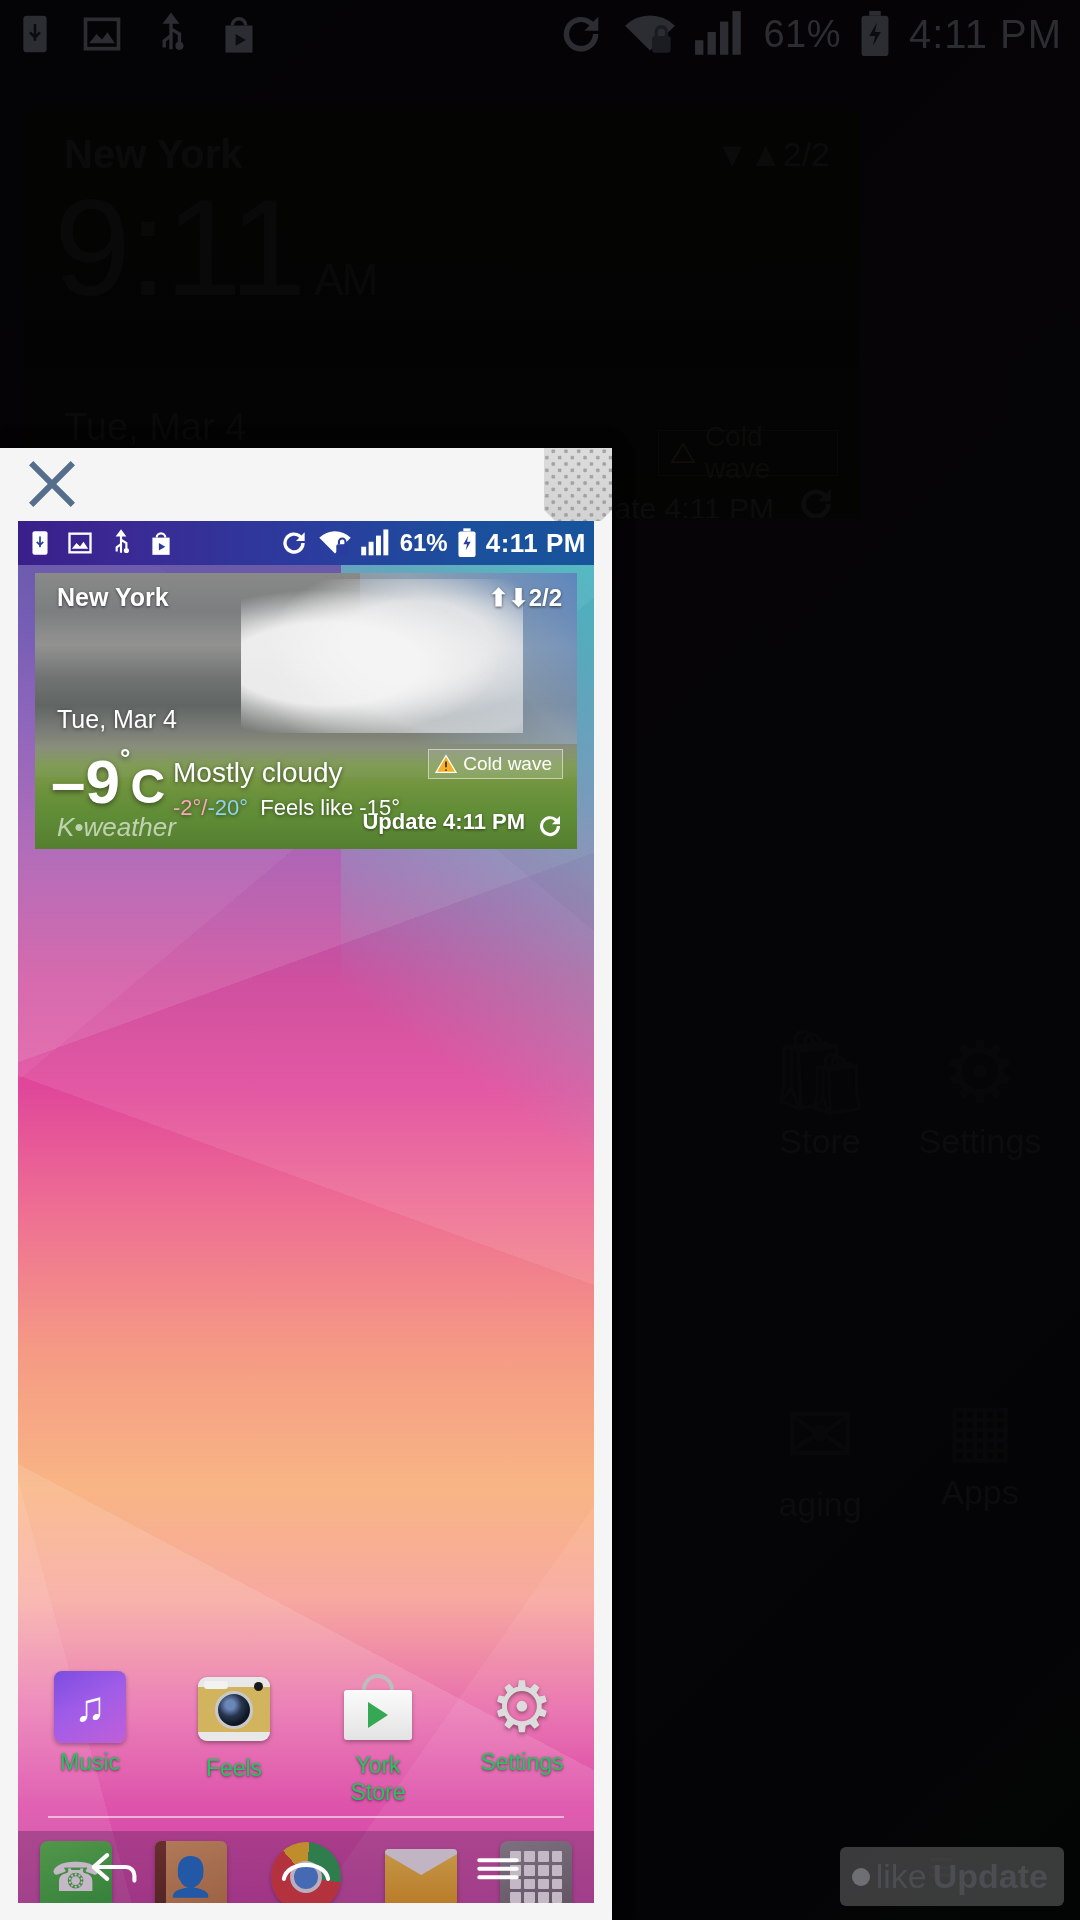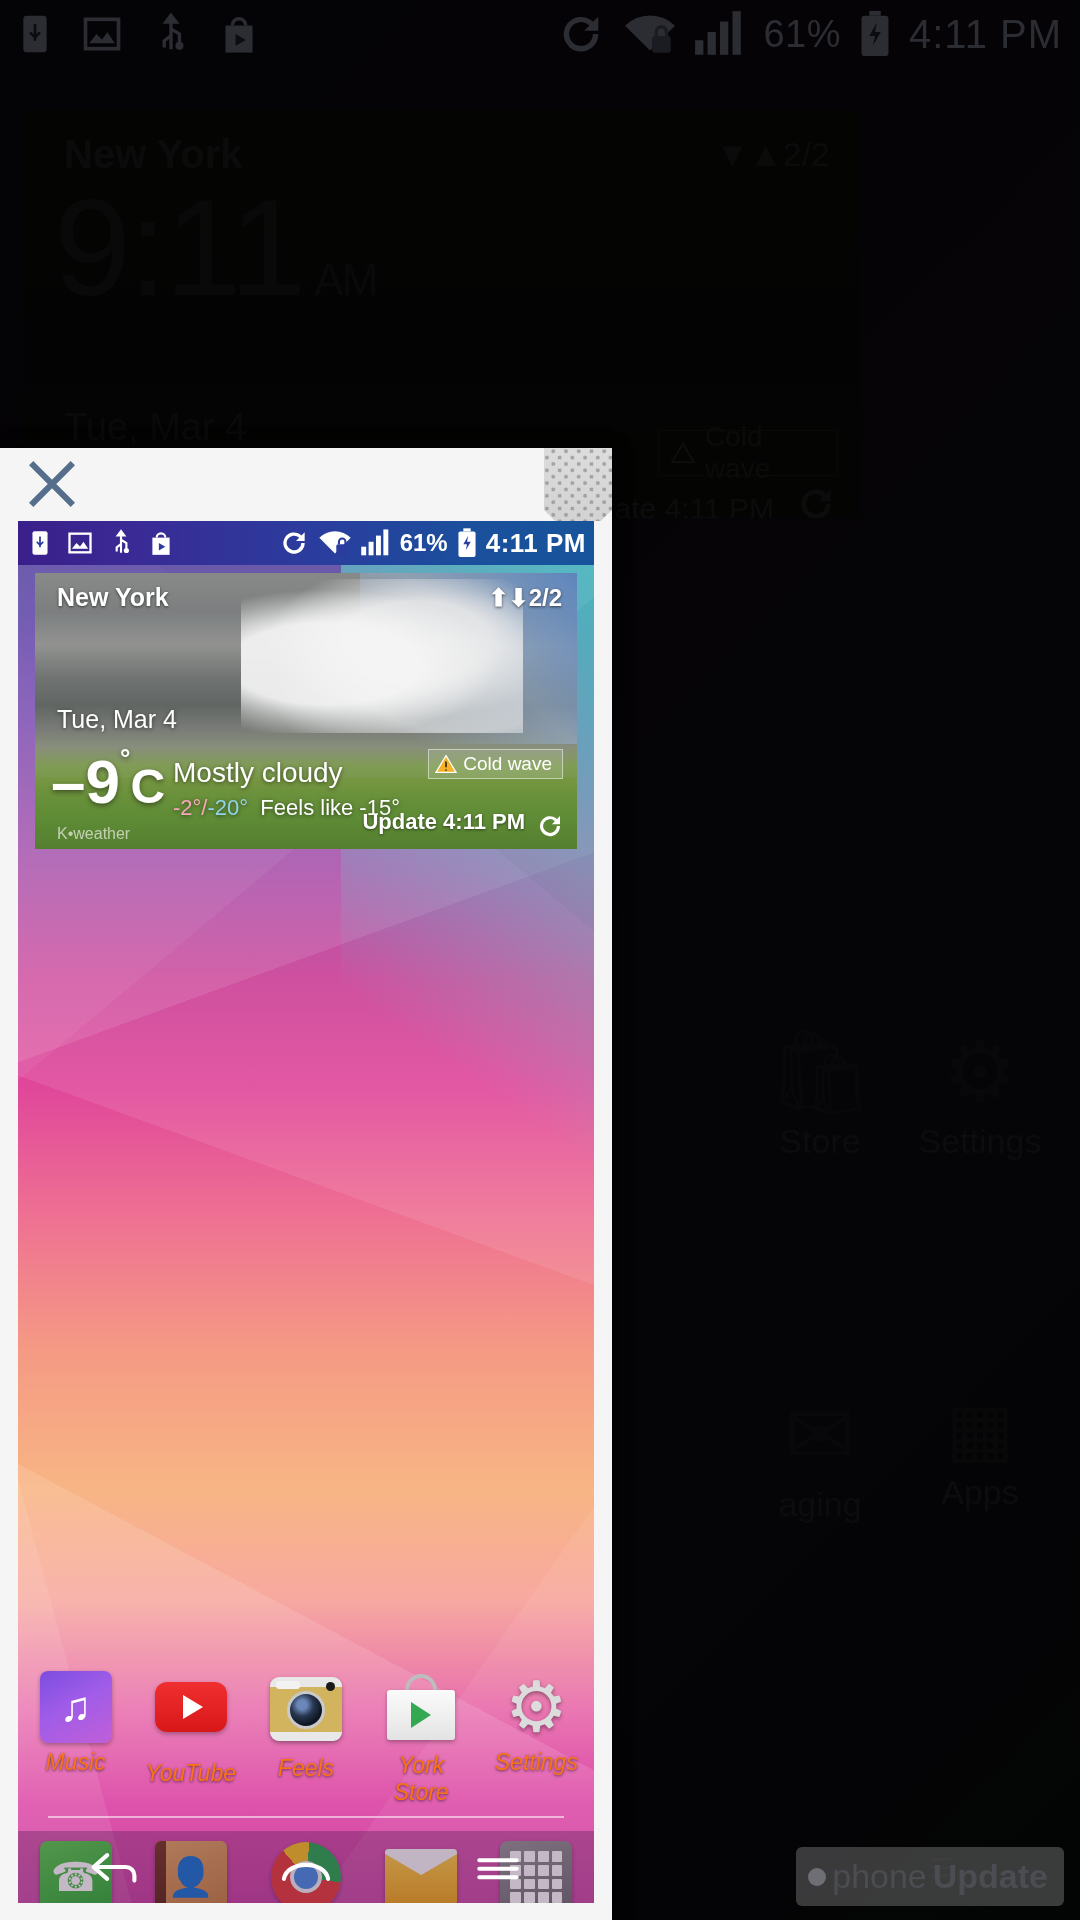--- a/index.html
+++ b/index.html
@@ -157,34 +157,34 @@
   .w-pager { position:absolute; right:15px; top:11px; font-size:24px; font-weight:bold; text-shadow:0 1px 3px rgba(0,0,0,.6); }
   .w-clock { position:absolute; left:16px; top:32px; font-size:86px; font-weight:300; letter-spacing:-1px; text-shadow:0 2px 6px rgba(0,0,0,.45); line-height:1; }
   .w-clock .ampm { font-size:26px; margin-left:6px; letter-spacing:0; }
   .w-date { position:absolute; left:22px; top:132px; font-size:25px; text-shadow:0 1px 4px rgba(0,0,0,.55); }
   .w-temp { position:absolute; left:16px; top:178px; font-size:62px; font-weight:700; text-shadow:0 2px 5px rgba(0,0,0,.45); line-height:1; }
   .w-temp sup { font-size:26px; top:-.55em; position:relative; }
   .w-temp .unit { font-size:48px; }
   .w-cond { position:absolute; left:138px; top:184px; font-size:28px; text-shadow:0 1px 4px rgba(0,0,0,.55); }
   .w-hilo { position:absolute; left:138px; top:222px; font-size:22px; text-shadow:0 1px 4px rgba(0,0,0,.55); white-space:nowrap; }
   .w-hilo .hi { color:#f5a8b6; } .w-hilo .lo { color:#8fd4e8; }
-  .w-brand { position:absolute; left:22px; bottom:6px; font-size:16px; color:rgba(255,255,255,.62); }
+  .w-brand { position:absolute; left:22px; bottom:6px; font-size:26px; font-style:italic; color:rgba(255,255,255,.62); }
   .w-badge {
     position:absolute; right:14px; top:176px; height:30px; padding:0 10px 0 6px;
     border:1px solid rgba(255,255,255,.5); background:rgba(255,255,255,.12);
     display:flex; align-items:center; gap:6px; font-size:19px;
   }
   .w-update { position:absolute; right:52px; bottom:14px; font-size:22px; font-weight:bold; text-shadow:0 1px 3px rgba(0,0,0,.55); }
   .w-refresh { position:absolute; right:12px; bottom:8px; }
 
   
   #shot-apps { position:absolute; left:0; top:1150px; width:576px; display:flex; justify-content:space-around; }
   .app { width:104px; text-align:center; }
   .app .ic { width:72px; height:72px; margin:0 auto; position:relative; }
-  .app .lb { display:block; margin-top:6px; font-size:23px; color:#f97316; text-shadow:0 1px 3px rgba(0,0,0,.6);font-style:italic; }
+  .app .lb { display:block; margin-top:6px; font-size:23px; color:#22c55e; text-shadow:0 1px 3px rgba(0,0,0,.6); }
 
   #shot-divider { position:absolute; left:30px; top:1295px; width:516px; height:2px; background:rgba(255,255,255,.55); }
 
   #shot-dock { position:absolute; left:0; top:1320px; width:576px; display:flex; justify-content:space-around; }
 
   #shot-nav {
     position:absolute; left:0; bottom:0; width:576px; height:72px;
     background:rgba(60,20,70,.30);
     display:flex; align-items:center; justify-content:space-around;
   }
@@ -347,21 +347,21 @@
           <rect x="6" y="1" width="6" height="2.5" fill="#2b2d33"></rect>
           <rect x="2" y="3.5" width="14" height="21" rx="1.6" fill="#2b2d33"></rect>
           <path d="M10 7l-4 7h3l-1 5 4-7H9z" fill="#0b0c10"></path>
         </svg>
       <span class="clk">4:11 PM</span>
     </div>
   </div>
 
   <div class="watermark">
     <span class="wm-dot"></span>
-    <span>phone</span>
+    <span>like</span>
       <b>Update</b>
   </div>
 </div>
 
 <div id="popup">
 
   <div id="popup-header">
     <div id="close-btn">
       <svg class="svgw" width="56" height="56" viewBox="0 0 24 24">
           <path d="M4 4 L20 20 M20 4 L4 20" stroke="#546e8c" stroke-width="2.6" stroke-linecap="square" fill="none"></path>
@@ -462,28 +462,20 @@
 
     <div id="shot-apps">
       <div class="app">
         <div class="ic">
             <div class="icn-music">♫</div>
           </div>
         <span class="lb">Music</span>
       </div>
       <div class="app">
         <div class="ic">
-            <div class="icn-youtube">
-              <span class="tri"></span>
-            </div>
-          </div>
-        <span class="lb">YouTube</span>
-      </div>
-      <div class="app">
-        <div class="ic">
             <div class="icn-camera">
               <span class="shut"></span>
               <span class="dot"></span>
               <span class="lens"></span>
             </div>
           </div>
         <span class="lb">Feels</span>
       </div>
       <div class="app">
         <div class="ic">

